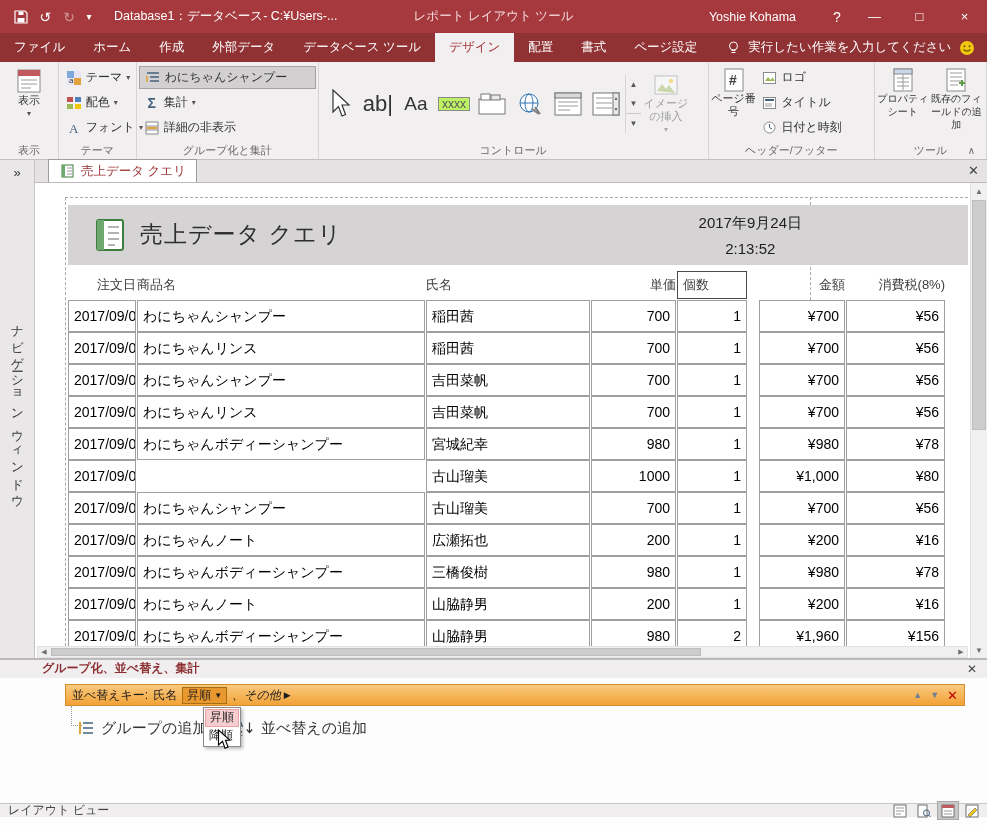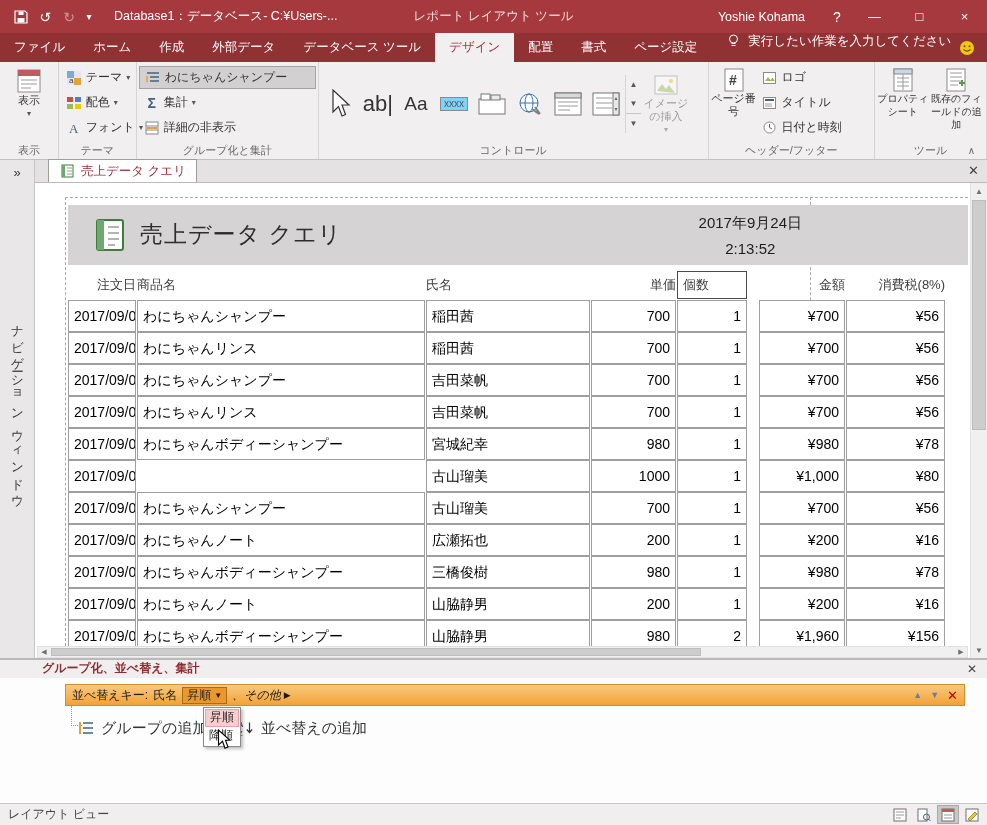--- a/index.html
+++ b/index.html
@@ -9,30 +9,30 @@
 
   
   .titlebar{position:absolute;left:0;top:0;width:987px;height:33px;background:#A5393D;color:#fff;font-size:12.5px;display:flex;align-items:center;}
   .qat{display:flex;align-items:center;gap:2px;padding-left:10px;}
   .qbtn{width:22px;height:22px;display:flex;align-items:center;justify-content:center;font-size:14px;color:#fff;cursor:default;}
   .qbtn.dim{opacity:.45;}
   .qbtn.small{width:14px;font-size:10px;}
   .win-title{margin-left:18px;white-space:nowrap;}
   .ctx-title{position:absolute;left:50%;transform:translateX(-50%);color:#F2D8D9;white-space:nowrap;}
   .tb-right{margin-left:auto;display:flex;align-items:center;height:33px;}
-  .tb-right .user{margin-right:17px;}
+  .tb-right .user{margin-right:26px;}
   .tb-right .help{width:30px;text-align:center;font-size:14px;}
   .wbtn{width:45px;height:33px;display:flex;align-items:center;justify-content:center;font-size:13px;}
 
   
   .tabrow{position:absolute;left:0;top:33px;width:987px;height:29px;background:#903134;display:flex;align-items:stretch;color:#fff;font-size:12.5px;}
   .tabs-container{display:flex;}
   .tab{padding:0 14px;display:flex;align-items:center;white-space:nowrap;cursor:default;}
   .tab.active{background:#F1EFF0;color:#A6373B;}
-  .tellme{display:flex;gap:7px;margin-left:14px;white-space:nowrap;}
+  .tellme{display:flex;align-items:center;gap:7px;margin-left:14px;white-space:nowrap;}
   .smiley{margin-left:auto;margin-right:12px;display:flex;align-items:center;}
 
   
   .ribbon{position:absolute;left:0;top:62px;width:987px;height:98px;background:#F1EFF0;border-bottom:1px solid #C3C0C1;display:flex;}
   .rgroup{height:97px;border-right:1px solid #D7D4D5;display:flex;flex-direction:column;position:relative;}
   .rg-content{flex:1;display:flex;padding:2px 2px 0 2px;}
   .rg-label{height:16px;font-size:11px;color:#6A6768;text-align:center;line-height:14px;white-space:nowrap;overflow:hidden;}
   .bigbtn{display:flex;flex-direction:column;align-items:center;justify-content:flex-start;font-size:11px;line-height:13px;color:#333;text-align:center;padding-top:4px;cursor:default;}
   .bigbtn .dd{font-size:8px;color:#555;}
   .stack{display:flex;flex-direction:column;justify-content:flex-start;gap:2px;width:100%;padding-top:2px;}
@@ -43,21 +43,21 @@
   .g-view{width:60px;}
   .g-theme{width:78px;}
   .g-grouping{width:186px;}
   .g-controls{width:398px;}
   .g-hf{width:170px;}
   .g-tools{width:112px;}
   .ctrl-row{display:flex;align-items:center;}
   .ctrl{width:38px;height:56px;display:flex;align-items:center;justify-content:center;color:#333;}
   .ctrl .glyph{font-size:22px;}
   .ctrl .glyph.aa{font-size:19px;}
-  .xbox{display:inline-block;border:1px solid #8a8a8a;font-size:10px;line-height:12px;padding:0 3px;color:#555;background:#7dd3fc;}
+  .xbox{display:inline-block;border:1px solid #8a8a8a;font-size:12px;line-height:12px;padding:0 3px;color:#555;background:#bef264;}
   .gallery-scroll{width:16px;height:58px;display:flex;flex-direction:column;border-left:1px solid #D7D4D5;}
   .gallery-scroll span{flex:1;display:flex;align-items:center;justify-content:center;font-size:8px;color:#555;}
   .gallery-scroll span.more{border-top:1px solid #C9C6C7;}
   .disabled{opacity:.45;}
   .hf-col{display:flex;flex-direction:column;gap:2px;padding-top:2px;}
   .ribbon-collapse{position:absolute;right:12px;bottom:3px;font-size:10px;color:#6A6768;cursor:default;}
   .sigma{font-size:14px;font-weight:bold;color:#44617E;}
 
   
   .main{position:absolute;left:0;top:160px;width:987px;height:498px;background:#E4E2E3;}
@@ -113,21 +113,21 @@
   .tree{position:absolute;left:71px;top:46px;width:11px;height:20px;border-left:1px dotted #9a9a9a;border-bottom:1px dotted #9a9a9a;}
   .add-item{position:absolute;top:56px;display:flex;align-items:center;gap:7px;font-size:15px;color:#333;height:24px;}
   .add-group{left:78px;}
   .add-sort{left:238px;}
   .dropdown{position:absolute;left:203px;top:47px;width:38px;background:#fff;border:1px solid #8a8a8a;box-shadow:2px 2px 3px rgba(0,0,0,.25);font-size:12px;padding:1px;z-index:5;}
   .dd-item{height:18px;line-height:17px;padding-left:4px;color:#1c1c1c;}
   .dd-item.hl{background:#F7CED0;border:1px solid #EBA0A4;line-height:15px;}
   .cursor{position:absolute;left:217px;top:69px;z-index:9;}
 
   
-  .statusbar{position:absolute;left:0;top:803px;width:987px;height:22px;background:#F0EEEF;border-top:1px solid #C8C5C6;font-size:12px;color:#444;display:flex;align-items:center;}
+  .statusbar{position:absolute;left:0;top:803px;width:987px;height:14px;background:#F0EEEF;border-top:1px solid #C8C5C6;font-size:12px;color:#444;display:flex;align-items:center;}
   .sb-left{padding-left:8px;}
   .sb-right{margin-left:auto;display:flex;align-items:center;gap:2px;padding-right:4px;}
   .sbtn{width:22px;height:19px;display:flex;align-items:center;justify-content:center;}
   .sbtn.active{background:#CAC7C8;border:1px solid #ABA8A9;}
 </style>
 </head>
 <body>
 
 <div class="window">
 

